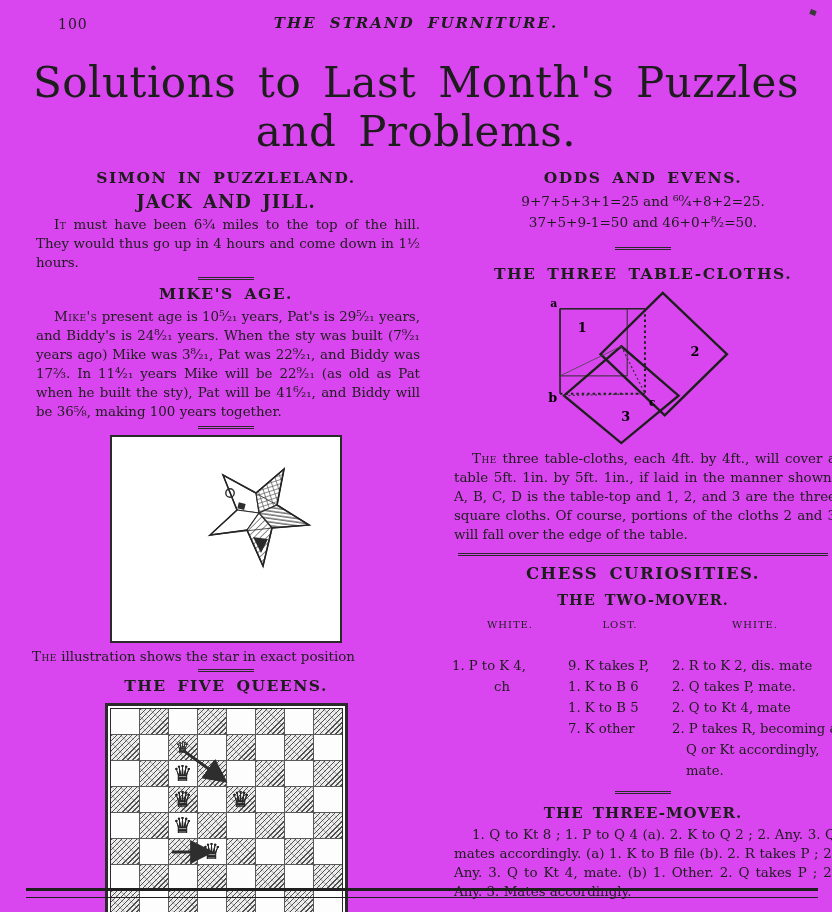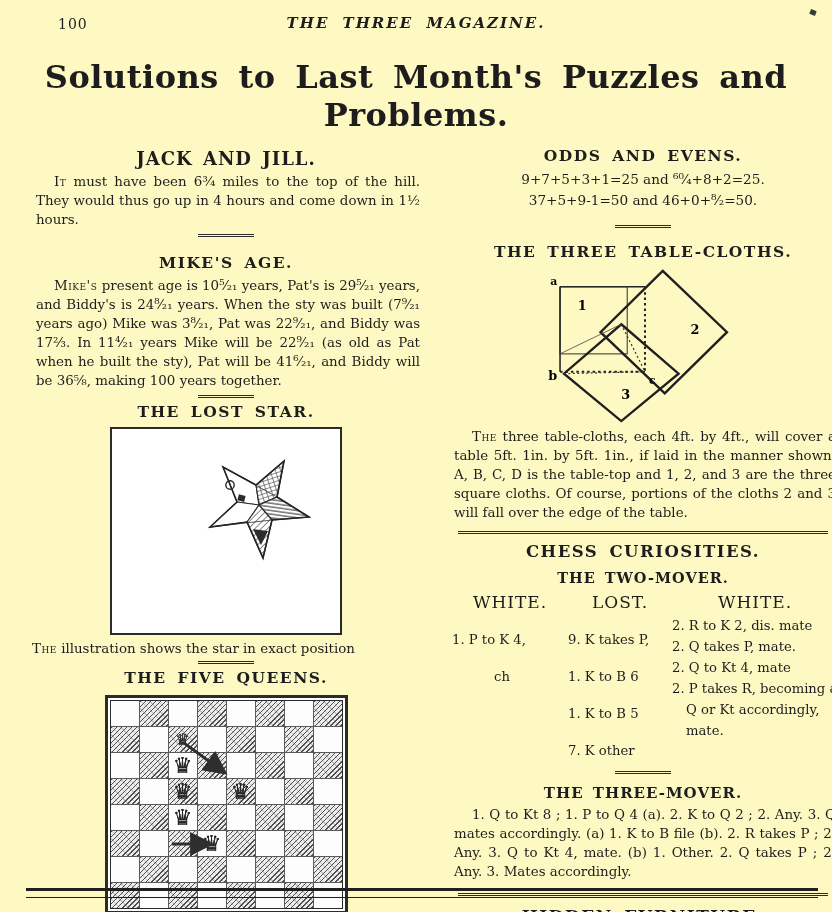--- a/index.html
+++ b/index.html
@@ -1,26 +1,26 @@
 <!DOCTYPE html>
 <html><head>
 <meta charset="utf-8">
 <style>
   html,body{margin:0;padding:0;background:#e8e8e8;}
   .page{
     position:relative;width:832px;height:912px;margin:0 auto;
-    background:#fef9c3;color:#1d1d1d;overflow:hidden;
+    background:#d946ef;color:#1d1d1d;overflow:hidden;
     font-family:"DejaVu Serif","Liberation Serif",serif;
   }
   
   .masthead{position:relative;height:36px;padding-top:14px;}
   .page-number{position:absolute;left:58px;top:16px;font-size:14px;letter-spacing:1px;}
   .magazine-title{text-align:center;font-size:15px;font-style:italic;font-weight:bold;letter-spacing:2px;word-spacing:6px;}
   .main-title{
-    text-align:center;font-size:32px;font-weight:bold;letter-spacing:.5px;word-spacing:8px;
+    text-align:center;font-size:42px;font-weight:normal;letter-spacing:.5px;word-spacing:8px;
     margin:8px 8px 10px 8px;
   }
   
   .cols{display:flex;padding:0 26px 0 32px;gap:30px;}
   .col-left{width:388px;flex:none;}
   .col-right{width:386px;flex:none;}
   
   h3.sec{font-size:15.5px;text-align:center;margin:10px 0 4px 0;letter-spacing:1.5px;word-spacing:4px;}
   h4.sub{font-size:18px;text-align:center;margin:4px 0 3px 0;font-weight:bold;letter-spacing:1px;word-spacing:3px;}
   p.body{font-size:13.4px;line-height:1.42;text-align:justify;margin:2px 0 4px 4px;}
@@ -53,56 +53,56 @@
   .arrows{position:absolute;left:0;top:0;}
   
   .equations{text-align:center;font-size:13.6px;line-height:1.55;margin-top:4px;}
   .cloths-fig{display:block;margin:2px auto 2px auto;}
   .fig-label{font-family:"DejaVu Serif",serif;font-size:11px;font-weight:bold;}
   
   .mover-table{display:flex;font-size:13.2px;line-height:21px;margin-top:6px;}
   .mt-col1{width:116px;flex:none;text-align:left;padding-left:2px;}
   .mt-col2{width:104px;flex:none;}
   .mt-col3{width:166px;flex:none;}
-  .mt-head{text-align:center;font-size:17px;letter-spacing:1px;font-variant:small-caps;margin-bottom:2px;}
-  .mt-line{white-space:nowrap;margin-top:16px;}
+  .mt-head{text-align:center;font-size:10px;letter-spacing:1px;font-variant:small-caps;margin-bottom:20px;}
+  .mt-line{white-space:nowrap;}
   .mt-wrap{padding-left:14px;text-indent:-14px;white-space:normal;}
   .mt-ch{padding-left:42px;}
   
   .page-end{position:absolute;left:26px;right:14px;bottom:14px;height:6px;
     border-top:3px solid #1f1f1f;border-bottom:1px solid #1f1f1f;}
   .speck{position:absolute;width:6px;height:5px;background:#3a3a3a;right:16px;top:10px;transform:rotate(20deg);}
 </style>
 </head>
 <body>
 
 <div class="page">
   <div class="speck"></div>
 
   <div class="masthead">
     <span class="page-number">100</span>
-    <div class="magazine-title">THE THREE MAGAZINE.</div>
+    <div class="magazine-title">THE STRAND FURNITURE.</div>
   </div>
   <div class="main-title">Solutions to Last Month's Puzzles and Problems.</div>
 
   <div class="cols">
 
     <div class="col-left">
 
+      <h3 class="sec" style="margin-top:2px">SIMON IN PUZZLELAND.</h3>
       <h4 class="sub">JACK AND JILL.</h4>
       <p class="body indent"><span class="lead">It</span> <span>must have been 6¾ miles to the top of the hill. They would thus go up in 4 hours and come down in 1½ hours.</span></p>
 
       <hr class="rule-small">
 
-      <h3 class="sec" style="margin-top:16px">MIKE'S AGE.</h3>
+      <h3 class="sec" style="margin-top:4px">MIKE'S AGE.</h3>
       <p class="body indent"><span class="lead">Mike's</span> <span>present age is 10⁵⁄₂₁ years, Pat's is 29⁵⁄₂₁ years, and Biddy's is 24⁸⁄₂₁ years. When the sty was built (7⁹⁄₂₁ years ago) Mike was 3⁸⁄₂₁, Pat was 22⁹⁄₂₁, and Biddy was 17⅔. In 11⁴⁄₂₁ years Mike will be 22⁹⁄₂₁ (as old as Pat when he built the sty), Pat will be 41⁶⁄₂₁, and Biddy will be 36⅝, making 100 years together.</span></p>
 
       <hr class="rule-small">
 
-      <h3 class="sec" style="margin-top:2px">THE LOST STAR.</h3>
 
       <div class="star-box">
         <svg width="224" height="200" viewBox="0 0 224 200">
           <defs>
             <pattern id="h1" width="4.5" height="4.5" patternUnits="userSpaceOnUse" patternTransform="rotate(45)">
               <rect width="4.5" height="4.5" fill="#ffffff"></rect>
               <line x1="0" y1="0" x2="0" y2="4.5" stroke="#3a3a3a" stroke-width="1.2"></line>
             </pattern>
             <pattern id="h2" width="5" height="4" patternUnits="userSpaceOnUse" patternTransform="rotate(-18)">
               <rect width="5" height="4" fill="#ffffff"></rect>

